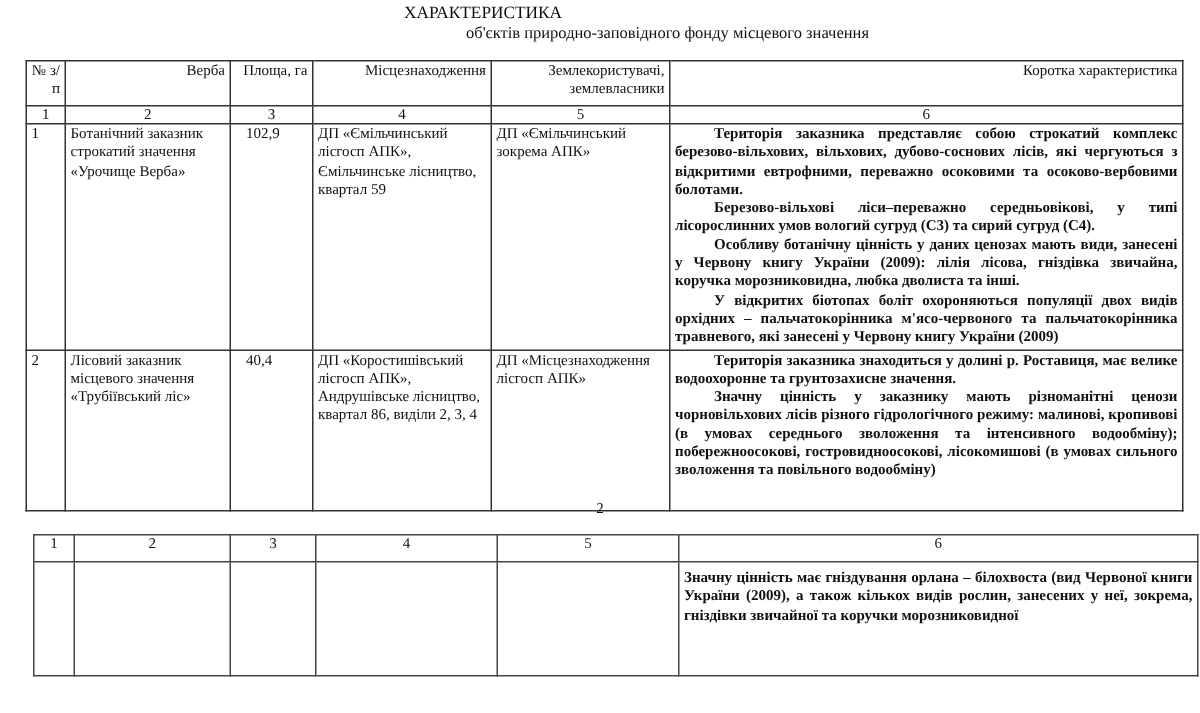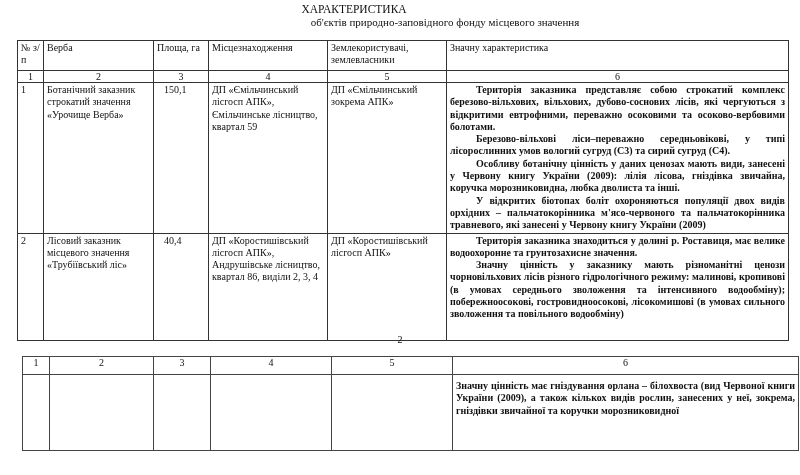--- a/index.html
+++ b/index.html
@@ -4,35 +4,35 @@
 <style>
   html, body { margin: 0; padding: 0; background: #ffffff; }
   body {
     width: 800px; height: 475px; position: relative; overflow: hidden;
     font-family: "Liberation Serif", "DejaVu Serif", serif;
     color: #111;
     font-size: 10px;
   }
   .title {
     position: absolute; left: 0; width: 644px; top: 3px;
-    text-align: center; font-size: 11.5px; line-height: 13px; padding-left: 32px;
+    text-align: center; font-size: 11.5px; line-height: 13px;
   }
   .subtitle {
     position: absolute; left: 0; width: 800px; top: 16px;
     text-align: center; font-size: 11px; line-height: 13px; margin-left: 45px;
   }
   table {
     position: absolute; border-collapse: collapse; table-layout: fixed;
     font-size: 10px; line-height: 12.3px;
   }
   td, th {
     border: 1px solid #333; vertical-align: top; padding: 1px 3px;
     font-weight: normal; overflow: hidden;
   }
-  th { text-align: left; }
+  th { text-align: right; }
   .num td { text-align: center; padding-top: 0; padding-bottom: 0; line-height: 11px; }
   .desc p { margin: 0; text-align: justify; text-indent: 26px; font-weight: bold; }
   .desc p.noindent { text-indent: 0; }
   #t1 { left: 17px; top: 40px; width: 771px; }
   #t2 { left: 22px; top: 356px; width: 776px; border-width: 2px; }
   #t2 td { border-color: #444; }
   #t2 { border: 1.5px solid #333; }
   .page-num {
     position: absolute; left: 0; width: 800px; top: 334px; text-align: center; font-size: 10px;
   }
@@ -53,49 +53,49 @@
       <col style="width:119px">
       <col style="width:342px">
   </colgroup>
   <tbody>
       <tr style="height:30px">
     <th>№ з/п</th>
     <th>Верба</th>
     <th>Площа, га</th>
     <th>Місцезнаходження</th>
     <th>Землекористувачі, землевласники</th>
-    <th>Значну характеристика</th>
+    <th>Коротка характеристика</th>
   </tr>
   <tr class="num">
     <td>1</td>
     <td>2</td>
     <td>3</td>
     <td>4</td>
     <td>5</td>
     <td>6</td>
   </tr>
   <tr style="height:140px">
     <td>1</td>
     <td>Ботанічний заказник строкатий значення «Урочище Верба»</td>
-    <td class="c3">150,1</td>
+    <td class="c3">102,9</td>
     <td>ДП «Ємільчинський лісгосп АПК», Ємільчинське лісництво, квартал 59</td>
     <td>ДП «Ємільчинський зокрема АПК»</td>
     <td class="desc">
       <p>Територія заказника представляє собою строкатий комплекс березово-вільхових, вільхових, дубово-соснових лісів, які чергуються з відкритими евтрофними, переважно осоковими та осоково-вербовими болотами.</p>
       <p>Березово-вільхові ліси–переважно середньовікові, у типі лісорослинних умов вологий сугруд (С3) та сирий сугруд (С4).</p>
       <p>Особливу ботанічну цінність у даних ценозах мають види, занесені у Червону книгу України (2009): лілія лісова, гніздівка звичайна, коручка морозниковидна, любка дволиста та інші.</p>
       <p>У відкритих біотопах боліт охороняються популяції двох видів орхідних – пальчатокорінника м'ясо-червоного та пальчатокорінника травневого, які занесені у Червону книгу України (2009)</p>
     </td>
   </tr>
   <tr style="height:107px">
     <td>2</td>
     <td>Лісовий заказник місцевого значення «Трубіївський ліс»</td>
     <td class="c3">40,4</td>
     <td>ДП «Коростишівський лісгосп АПК», Андрушівське лісництво, квартал 86, виділи 2, 3, 4</td>
-    <td>ДП «Коростишівський лісгосп АПК»</td>
+    <td>ДП «Місцезнаходження лісгосп АПК»</td>
     <td class="desc">
       <p>Територія заказника знаходиться у долині р. Роставиця, має велике водоохоронне та грунтозахисне значення.</p>
       <p>Значну цінність у заказнику мають різноманітні ценози чорновільхових лісів різного гідрологічного режиму: малинові, кропивові (в умовах середнього зволоження та інтенсивного водообміну); побережноосокові, гостровидноосокові, лісокомишові (в умовах сильного зволоження та повільного водообміну)</p>
     </td>
   </tr>
 </tbody>
   </table>
 
 <div class="page-num">2</div>
 

